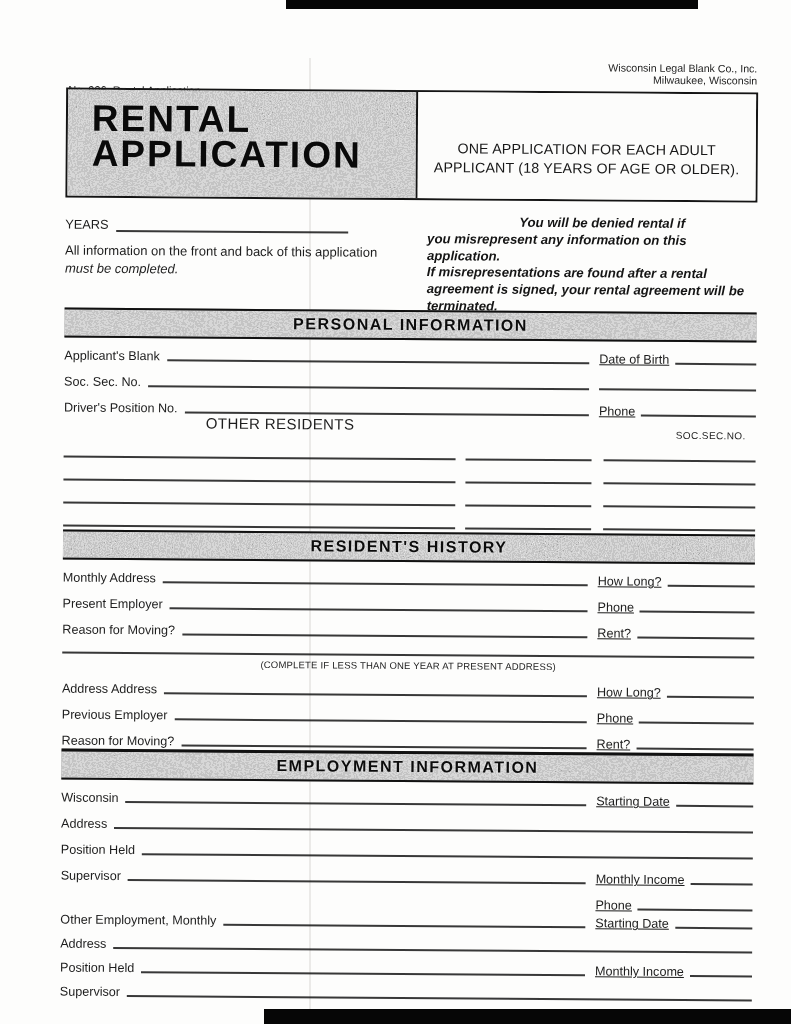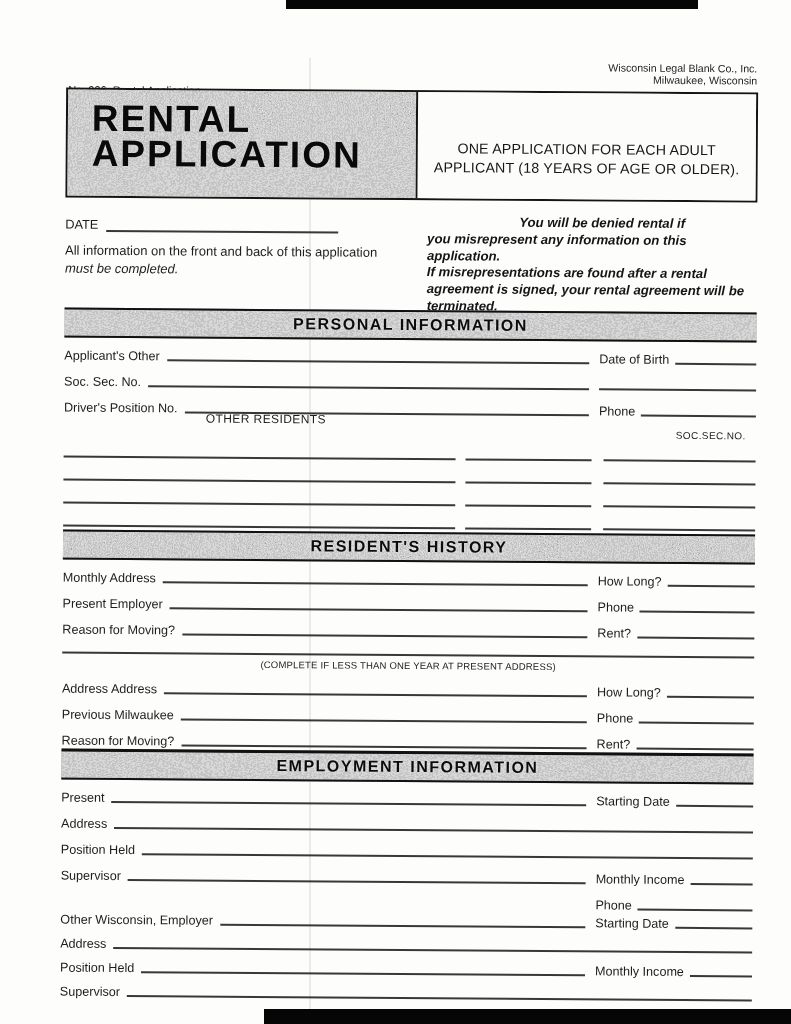--- a/index.html
+++ b/index.html
@@ -56,27 +56,27 @@
     text-shadow:0 0 3px rgba(250,250,250,0.75); }
   .bar-personal { margin-top:12px; }
 
   
   .ln { border-bottom:2px solid rgba(18,18,18,0.84); }
   .frow { display:flex; align-items:flex-end; height:26px; }
   .frow .lbl { font-size:12.6px; line-height:1; padding:0 7px 1px 0; white-space:nowrap; }
   .lg { flex:1; display:flex; align-items:flex-end; }
   .lg .ln { flex:1; margin-bottom:3px; }
   .rg { width:157px; flex:none; margin-left:10px; display:flex; align-items:flex-end; }
-  .rg .lbl { padding-right:6px; }
+  .rg .lbl { padding-right:6px;text-decoration:underline; }
   .rg .ln { flex:1; margin-bottom:3px; }
   .full .ln { flex:1; margin-bottom:3px; }
 
   
   .or-header { height:22px; position:relative; }
-  .or-header .or-left { position:absolute; left:142px; bottom:13px; font-size:12px; letter-spacing:0.4px; }
+  .or-header .or-left { position:absolute; left:142px; bottom:7px; font-size:15px; letter-spacing:0.4px; }
   .or-header .or-right { position:absolute; right:10px; bottom:1px; font-size:10px; letter-spacing:0.4px; }
   .res-row { display:flex; align-items:flex-end; height:23px; }
   .res-row .s1 { width:392px; flex:none; margin-bottom:3px; }
   .res-row .s2 { width:126px; flex:none; margin-left:10px; margin-bottom:3px; }
   .res-row .s3 { width:152px; flex:none; margin-left:12px; margin-bottom:3px; }
 
   
   .xline-row { height:18px; display:flex; align-items:flex-end; }
   .xline-row .ln { flex:1; margin-bottom:2px; }
   .small-note { height:15px; text-align:center; font-size:9.5px; letter-spacing:0.2px;
@@ -130,21 +130,21 @@
       </div>
       <div class="title-right">
         <div>ONE APPLICATION FOR EACH ADULT</div>
         <div>APPLICANT (18 YEARS OF AGE OR OLDER).</div>
       </div>
     </div>
 
     <div class="intro">
       <div class="intro-left">
         <div class="date-row">
-          <span class="lbl">DATE</span>
+          <span class="lbl">YEARS</span>
           <span class="ln date-line"></span>
         </div>
         <div class="instr">
           <div>All information on the front and back of this application</div>
           <div class="it">must be completed.</div>
         </div>
       </div>
       <div class="warning">
         <div class="w-first">You will be denied rental if</div>
         <div>you misrepresent any information on this application.</div>
@@ -156,21 +156,21 @@
 
     <div class="bar bar-personal">
       <svg class="bar-noise" preserveAspectRatio="none">
           <rect width="100%" height="100%" filter="url(#speckle)"></rect>
         </svg>
       <span class="bar-label">PERSONAL INFORMATION</span>
     </div>
 
     <div class="frow">
       <span class="lg">
-          <span class="lbl">Applicant's Other</span>
+          <span class="lbl">Applicant's Blank</span>
           <span class="ln"></span>
         </span>
       <span class="rg">
           <span class="lbl">Date of Birth</span>
           <span class="ln"></span>
         </span>
     </div>
     <div class="frow">
       <span class="lg">
           <span class="lbl">Soc. Sec. No.</span>
@@ -263,21 +263,21 @@
           <span class="lbl">Address Address</span>
           <span class="ln"></span>
         </span>
       <span class="rg">
           <span class="lbl">How Long?</span>
           <span class="ln"></span>
         </span>
     </div>
     <div class="frow">
       <span class="lg">
-          <span class="lbl">Previous Milwaukee</span>
+          <span class="lbl">Previous Employer</span>
           <span class="ln"></span>
         </span>
       <span class="rg">
           <span class="lbl">Phone</span>
           <span class="ln"></span>
         </span>
     </div>
     <div class="frow">
       <span class="lg">
           <span class="lbl">Reason for Moving?</span>
@@ -291,21 +291,21 @@
 
     <div class="bar" style="border-top-width:3px;">
       <svg class="bar-noise" preserveAspectRatio="none">
           <rect width="100%" height="100%" filter="url(#speckle)"></rect>
         </svg>
       <span class="bar-label">EMPLOYMENT INFORMATION</span>
     </div>
 
     <div class="frow">
       <span class="lg">
-          <span class="lbl">Present</span>
+          <span class="lbl">Wisconsin</span>
           <span class="ln"></span>
         </span>
       <span class="rg">
           <span class="lbl">Starting Date</span>
           <span class="ln"></span>
         </span>
     </div>
     <div class="frow full">
       <span class="lbl">Address</span>
         <span class="ln"></span>
@@ -328,21 +328,21 @@
       <span class="lg"></span>
       <span class="rg">
           <span class="lbl">Phone</span>
           <span class="ln"></span>
         </span>
     </div>
 
     <div class="block2">
       <div class="frow" style="height:24px">
         <span class="lg">
-            <span class="lbl">Other Wisconsin, Employer</span>
+            <span class="lbl">Other Employment, Monthly</span>
             <span class="ln"></span>
           </span>
         <span class="rg">
             <span class="lbl">Starting Date</span>
             <span class="ln"></span>
           </span>
       </div>
       <div class="frow full" style="height:24px">
         <span class="lbl">Address</span>
           <span class="ln"></span>

